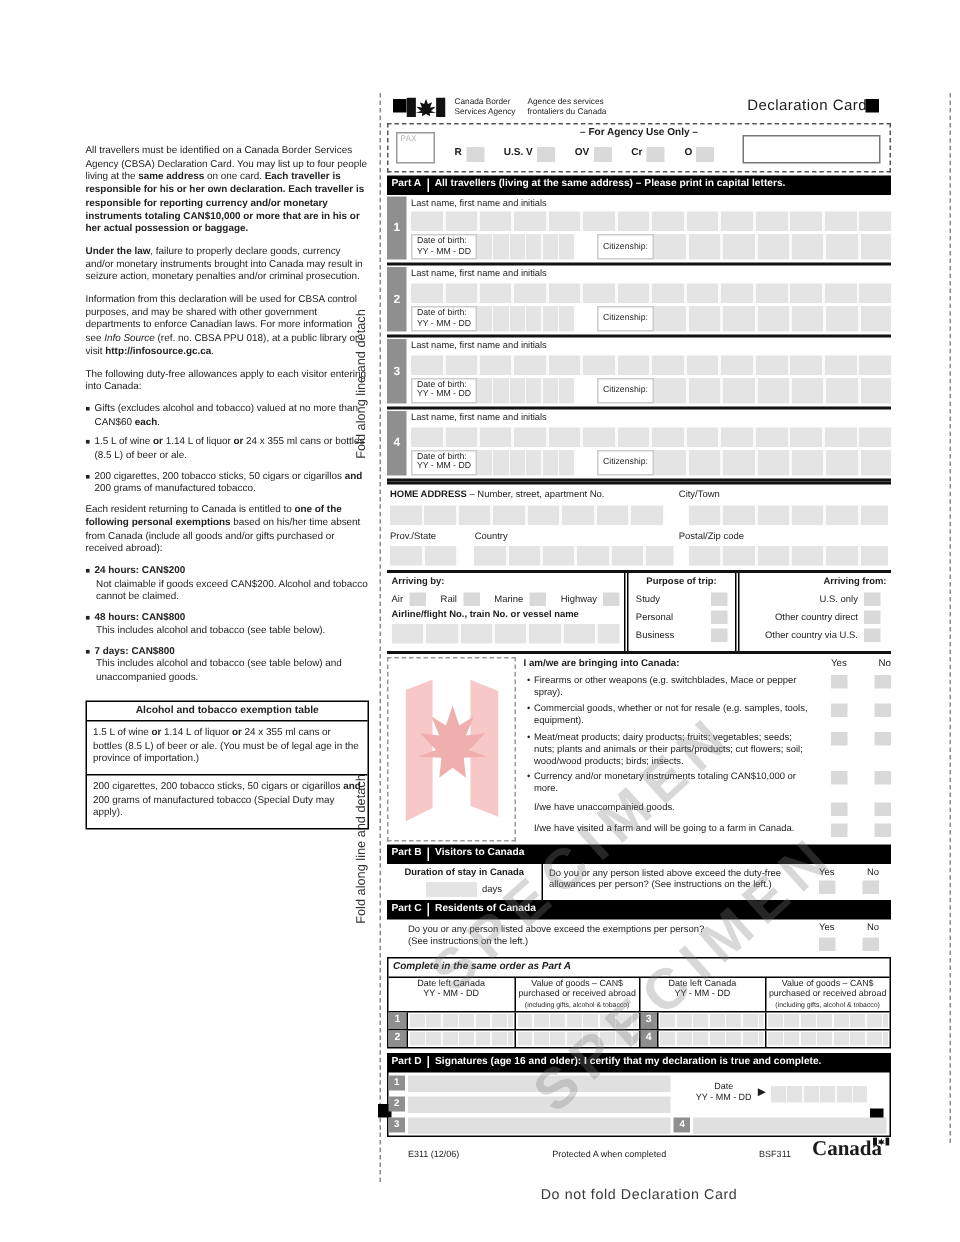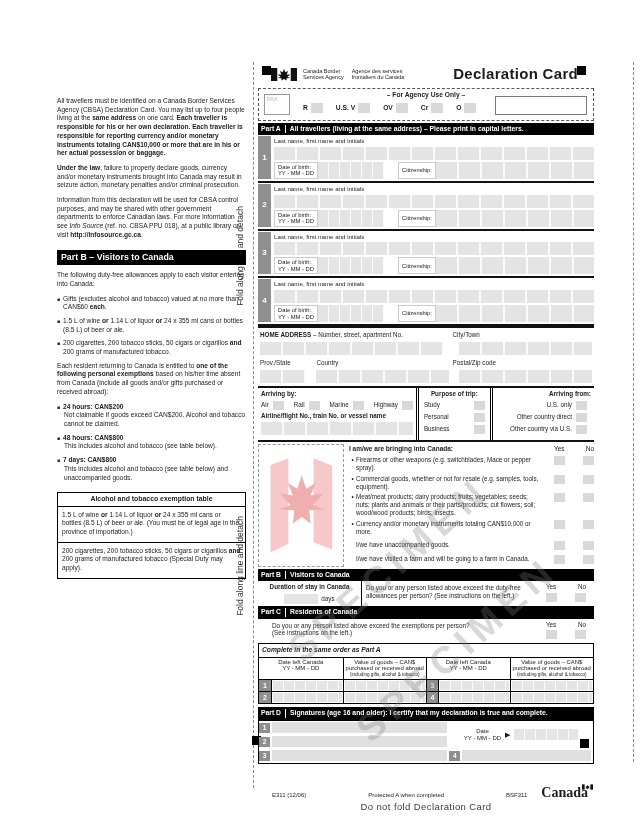--- a/index.html
+++ b/index.html
@@ -30,21 +30,21 @@
   .ex-row{padding:4px 4px 5px;border-bottom:1.5px solid #000;}
   .ex-row:last-child{border-bottom:none;}
 
   
   .card{position:absolute;left:258px;top:62px;width:336px;font-size:6.3px;line-height:1.25;}
 
   .card-header{display:flex;align-items:center;padding:3px 16px 4px 13px;}
   .flag-logo{width:26px;height:13px;flex:none;}
   .agency{display:flex;gap:8px;margin-left:6px;font-size:5.5px;line-height:1.2;}
   .prewrap{white-space:pre-line;}
-  .dc-title{margin-left:auto;font-size:15px;font-weight:bold;letter-spacing:.3px;}
+  .dc-title{margin-left:auto;font-size:10px;font-weight:normal;letter-spacing:.3px;}
 
   .agency-box{border:1px dashed #555;position:relative;height:33px;padding:2px 4px;margin-bottom:2px;}
   .pax{position:absolute;left:5px;top:5px;width:26px;height:21px;border:1px solid #999;color:#b5b5b5;font-size:5.5px;padding:1px 2px;}
   .au-title{text-align:center;font-weight:bold;font-size:6.7px;}
   .au-codes{display:flex;align-items:center;margin:4px 0 0 40px;font-weight:bold;font-size:6.7px;}
   .au-codes .lbl{margin-right:3px;}
   .au-codes .cb{margin-right:13px;width:12px;height:10px;}
   .au-entry{position:absolute;right:6px;top:7px;width:92px;height:19px;border:1px solid #777;background:#fff;}
 
   .pbar{background:#000;color:#fff;display:flex;align-items:center;font-size:6.8px;font-weight:bold;padding:2px 3px;}
@@ -126,26 +126,26 @@
   .pd-sig{display:flex;align-items:center;height:14px;padding:1px 2px 1px 0;}
   .pd-sig .strip{flex:1;height:11px;background:#e0e0e0;margin-left:2px;}
   .pd-r{display:flex;flex-direction:column;}
   .pd-date{height:28px;display:flex;align-items:center;justify-content:center;}
   .pd-dl{text-align:center;font-size:6px;line-height:1.2;margin-right:4px;}
   .pd-arrow{font-size:7px;margin-right:4px;}
   .pd-dstrip{width:64px;height:11px;}
   .pd-r3{display:flex;align-items:center;height:14px;padding:1px 2px 1px 0;}
   .pd-r3 .strip{flex:1;height:11px;background:#e0e0e0;margin-left:2px;}
 
-  .cfooter{display:flex;align-items:flex-end;margin-top:22px;padding-left:14px;font-size:6px;}
+  .cfooter{display:flex;align-items:flex-end;margin-top:2px;padding-left:14px;font-size:6px;}
   .cf-prot{flex:1;text-align:center;}
   .cf-code{margin-right:14px;}
   .wordmark{position:relative;font-family:"Liberation Serif",serif;font-weight:bold;font-size:14px;line-height:1;margin-right:6px;}
   .wm-flag{position:absolute;top:-2px;right:-5px;width:11px;height:6px;}
-  .do-not-fold{text-align:center;font-size:9.5px;color:#3a3a3a;margin-top:1px;letter-spacing:.4px;}
+  .do-not-fold{text-align:center;font-size:9.5px;color:#3a3a3a;margin-top:17px;letter-spacing:.4px;}
 </style>
 </head>
 <body>
 
 <div class="fold-line" style="left:253px;top:62px;height:726px;"></div>
 <div class="fold-line" style="left:633px;top:62px;height:700px;"></div>
 <div class="fold-text" style="left:145px;top:251px;">Fold along line and detach</div>
 <div class="fold-text" style="left:145px;top:561px;">Fold along line and detach</div>
 
 <div class="reg" style="left:262px;top:66px;"></div>
@@ -154,21 +154,20 @@
 <div class="reg" style="left:580px;top:739px;"></div>
 
 <div class="wm" style="left:262px;top:548px;">SPECIMEN</div>
 <div class="wm" style="left:330px;top:628px;">SPECIMEN</div>
 
 <div class="left-panel">
   <p><span>All travellers must be identified on a Canada Border Services Agency (CBSA) Declaration Card. You may list up to four people living at the </span><b>same address</b><span> on one card. </span><b>Each traveller is responsible for his or her own declaration. Each traveller is responsible for reporting currency and/or monetary instruments totaling CAN$10,000 or more that are in his or her actual possession or baggage.</b></p>
   <p><b>Under the law</b><span>, failure to properly declare goods, currency and/or monetary instruments brought into Canada may result in seizure action, monetary penalties and/or criminal prosecution.</span></p>
   <p><span>Information from this declaration will be used for CBSA control purposes, and may be shared with other government departments to enforce Canadian laws. For more information see </span><i>Info Source</i><span> (ref. no. CBSA PPU 018), at a public library or visit </span><b>http://infosource.gc.ca</b><span>.</span></p>
 
-  <div class="lp-bar mt">Part B – Visitors to Canada</div>
   <p>The following duty-free allowances apply to each visitor entering into Canada:</p>
   <div class="vbullet">
       <span class="sq">■</span>
       <div><span>Gifts (excludes alcohol and tobacco) valued at no more than CAN$60 </span><b>each</b><span>.</span></div>
     </div>
   <div class="vbullet">
       <span class="sq">■</span>
       <div><span>1.5 L of wine </span><b>or</b><span> 1.14 L of liquor </span><b>or</b><span> 24 x 355 ml cans or bottles (8.5 L) of beer or ale.</span></div>
     </div>
   <div class="vbullet">

